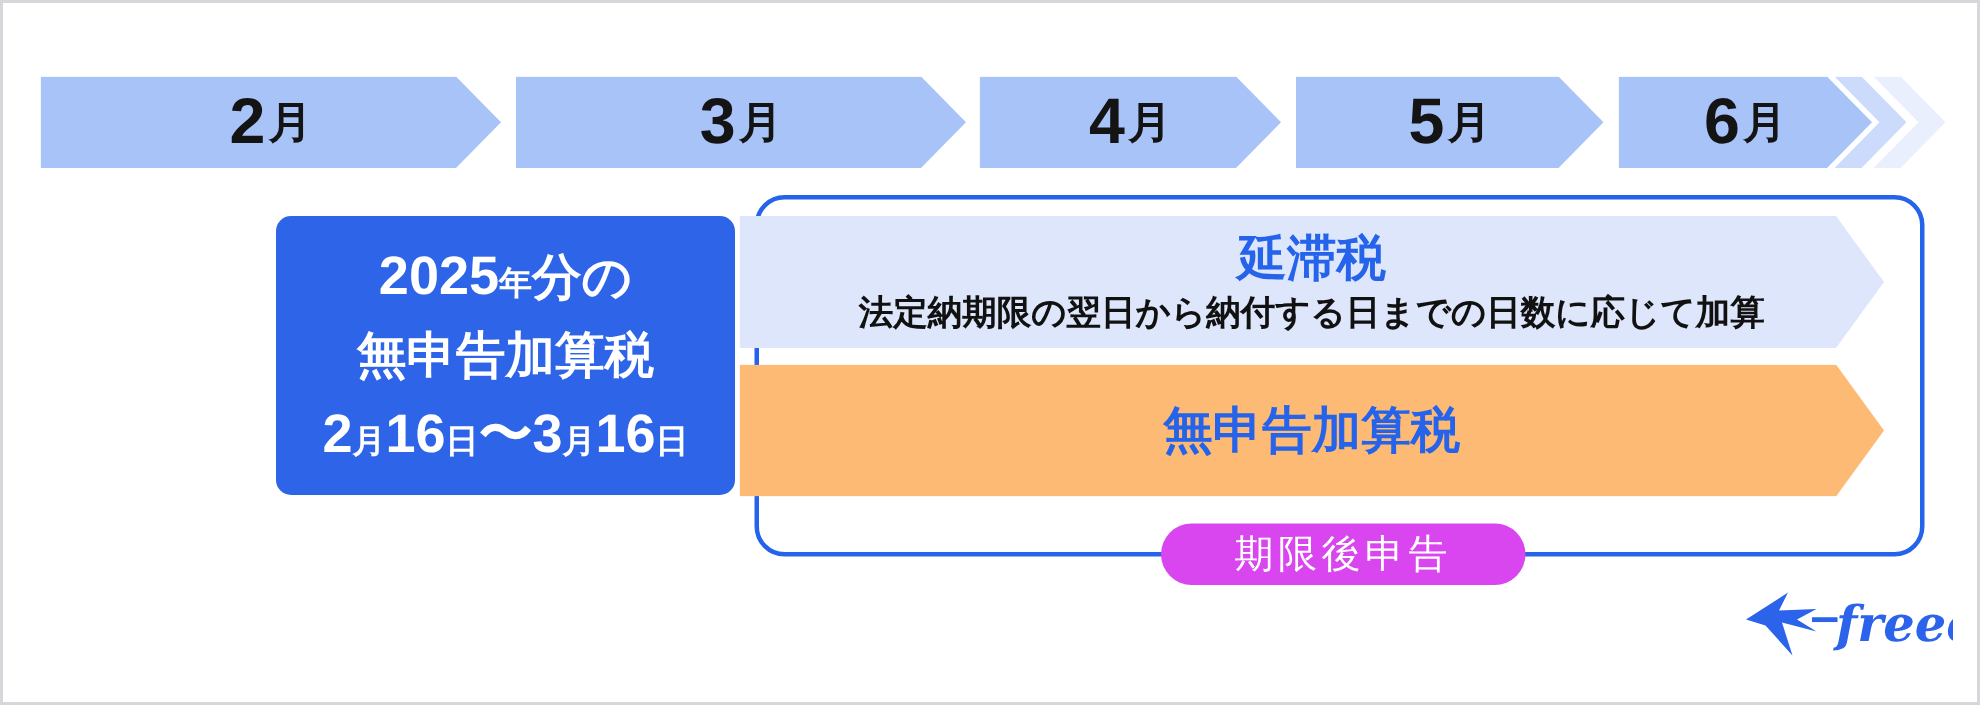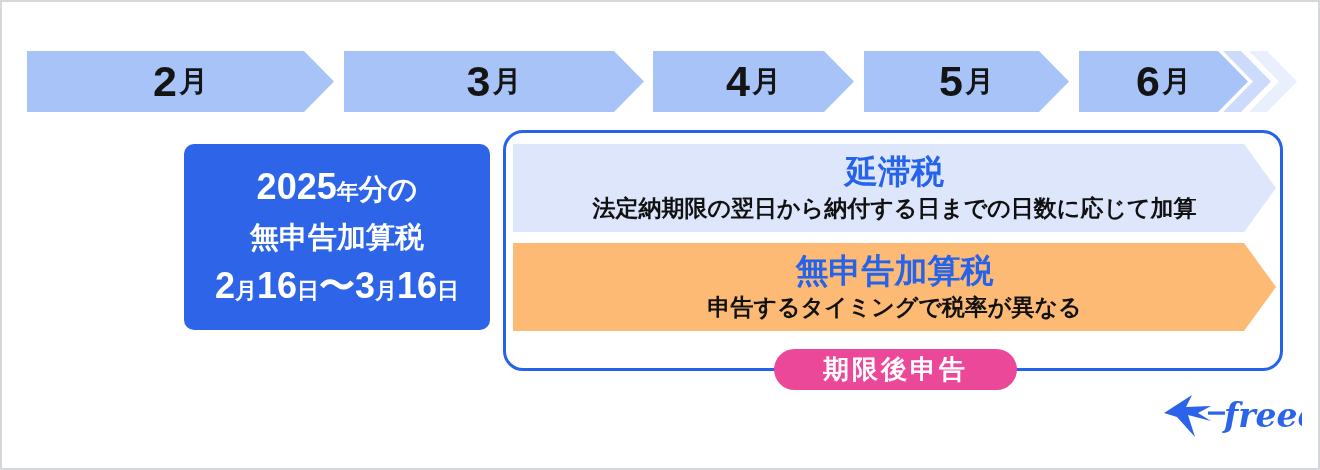--- a/index.html
+++ b/index.html
@@ -31,42 +31,42 @@
   .chev2{left:1247px; background:#e9effd;}
   
   .filing-box{
     position:absolute; left:182px; top:142px; width:306px; height:186px;
     background:#2d64e8; border-radius:10px; color:#ffffff;
     display:flex; flex-direction:column; align-items:center; justify-content:center;
     font-weight:bold; text-align:left;
   }
   .box-line{display:flex; align-items:baseline; justify-content:center; line-height:1.52; white-space:nowrap;}
   .seg-num{font-size:36px;}
-  .seg-big{font-size:29px;}
+  .seg-big{font-size:33px;}
   .seg-small{font-size:22px;}
   
   .penalty-container{
     position:absolute; left:501px; top:128px; width:780px; height:241px;
     border:3px solid #2563eb; border-radius:20px; background:transparent;
   }
   .band{
-    position:absolute; left:511px; width:763px; height:88px;
+    position:absolute; left:491px; width:763px; height:88px;
     display:flex; flex-direction:column; align-items:center; justify-content:center;
     clip-path:polygon(0 0, calc(100% - 32px) 0, 100% 50%, calc(100% - 32px) 100%, 0 100%);
     text-align:center; white-space:nowrap;
   }
   .band1{top:142px; background:#dde6fb;}
   .band2{top:241px; background:#fdba74;}
   .band-title{font-size:33px; font-weight:bold; color:#2563eb; line-height:1.15;}
   .band-sub{font-size:23px; font-weight:bold; color:#111111; line-height:1.3; margin-top:3px;}
   
   .badge{
     position:absolute; left:772px; top:347px; width:243px; height:41px;
-    background:#ec4899; border-radius:21px; color:#ffffff;
-    font-size:26px; font-weight:bold; letter-spacing:3px;
+    background:#d946ef; border-radius:21px; color:#ffffff;
+    font-size:26px; font-weight:normal; letter-spacing:3px;
     display:flex; align-items:center; justify-content:center; white-space:nowrap;
   }
   
   .logo{position:absolute; left:1160px; top:387px; width:140px; height:58px;}
 </style>
 </head>
 <body>
 
 <div class="canvas">
 
@@ -117,21 +117,20 @@
 
   <div class="penalty-container"></div>
 
   <div class="band band1">
     <div class="band-title">延滞税</div>
     <div class="band-sub">法定納期限の翌日から納付する日までの日数に応じて加算</div>
   </div>
 
   <div class="band band2">
     <div class="band-title">無申告加算税</div>
-    <div class="band-sub">申告するタイミングで税率が異なる</div>
   </div>
 
   <div class="badge">期限後申告</div>
 
   <div class="logo">
     <svg width="140" height="58" viewBox="0 0 140 58">
       <path d="M2 24 L30 6 L24 18 L49 17 L36 24 L49 32 L26 26 L33 48 L15 28 Z" fill="#2b63ea"></path>
       <rect x="46" y="22.5" width="17" height="3.2" fill="#2b63ea"></rect>
       <text x="62" y="38" font-family="DejaVu Serif, serif" font-style="italic" font-weight="bold" font-size="33" fill="#2b63ea">freee</text>
     </svg>

